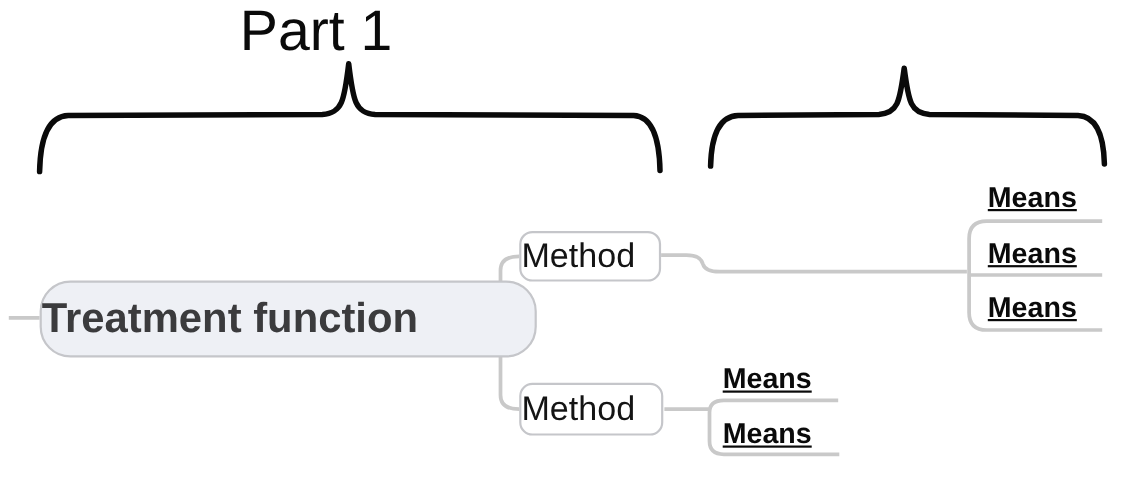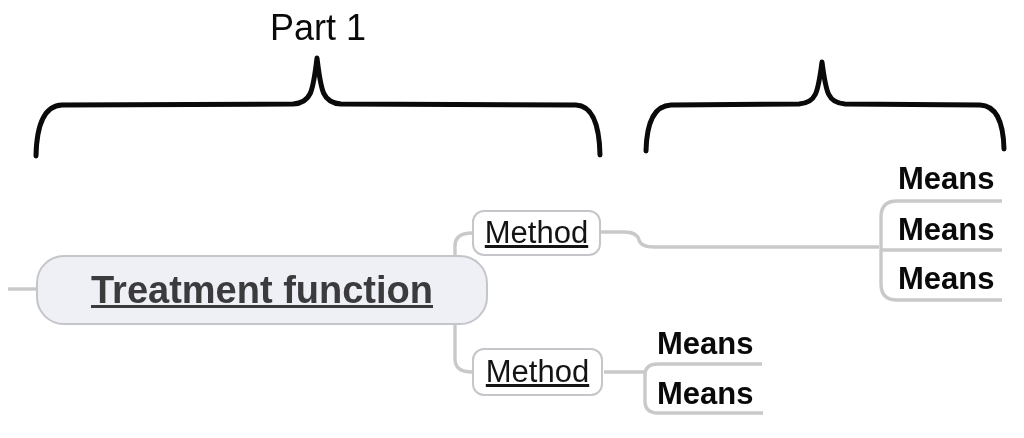--- a/index.html
+++ b/index.html
@@ -25,59 +25,59 @@
     fill: none;
     stroke: var(--connector, #c9c9c9);
     stroke-width: 3.4;
     stroke-linecap: butt;
     stroke-linejoin: round;
   }
 
   
   .part-label {
     position: absolute;
-    text-align: center;
-    font-size: 36px;
+    text-align: left;
+    font-size: 52px;
     line-height: 44px;
     color: var(--text, #0a0a0a);
     white-space: nowrap;
   }
   .node {
     position: absolute;
     display: flex;
     align-items: center;
-    justify-content: center;
+    justify-content: flex-start;
     box-sizing: border-box;
     background: #ffffff;
     border: 2.5px solid var(--node_border, #c5c6ca);
     border-radius: 12px;
     white-space: nowrap;
-    text-decoration: underline;
   }
   .root-node {
     left: 36px; top: 255px; width: 452px; height: 70px;
     border-radius: 28px;
     background: var(--root_fill, #eef0f5);
     font-size: 38px;
     font-weight: bold;
     color: var(--root_text, #3b3b3d);
   }
   .method-node {
     font-size: 31px;
     color: #141414;
   }
   .method-top { left: 472px; top: 210px; width: 129px; height: 46px; }
   .method-bottom { left: 472px; top: 348px; width: 131px; height: 48px; }
 
   .line-label {
     position: absolute;
-    font-size: 31px;
+    font-size: 26px;
     line-height: 34px;
     color: var(--text, #0a0a0a);
     white-space: nowrap;
+    text-decoration: underline;
   }
   .bold { font-weight: bold; }
 </style>
 </head>
 <body style="--brace: #0a0a0a; --connector: #c9c9c9; --node_border: #c5c6ca; --root_fill: #eef0f5; --root_text: #3b3b3d; --text: #0a0a0a;">
 
 <div class="canvas">
 
   <svg class="layer" viewBox="0 0 1024 438" xmlns="http://www.w3.org/2000/svg">
 

